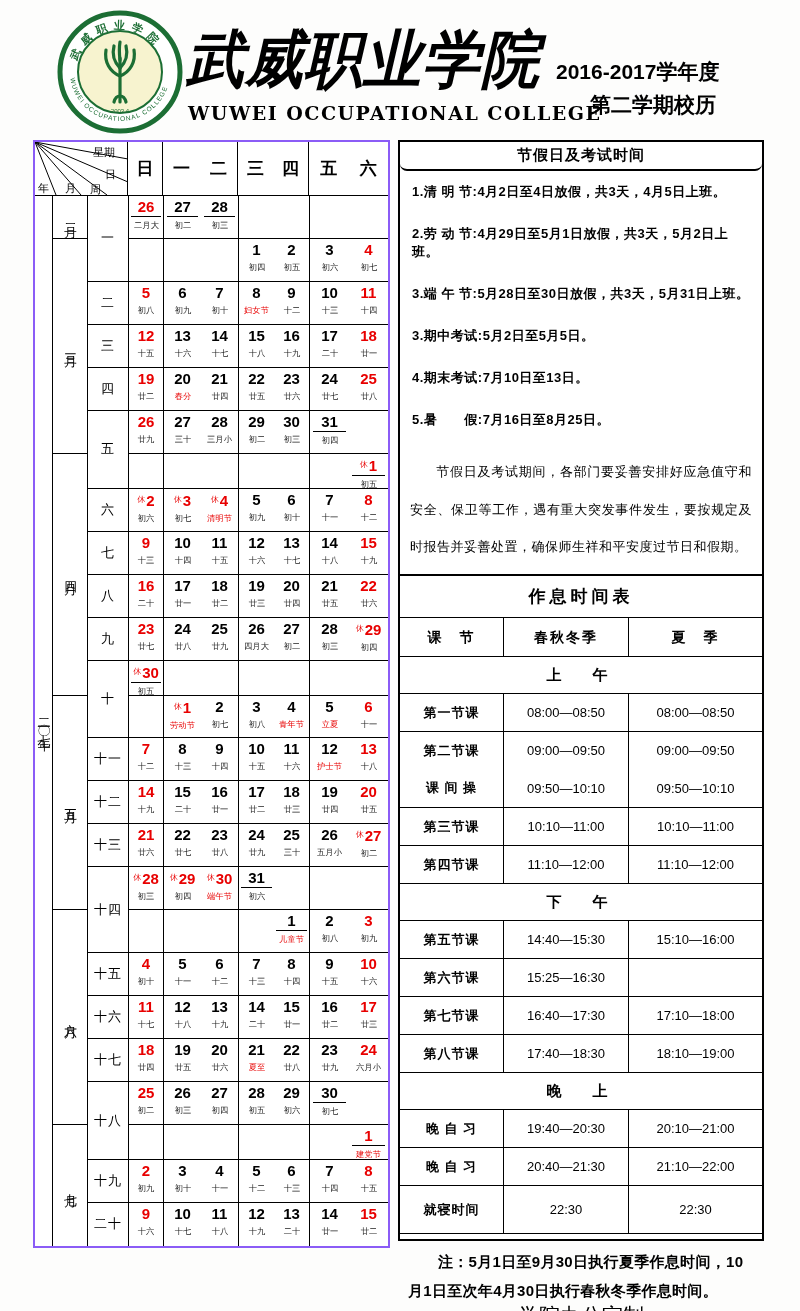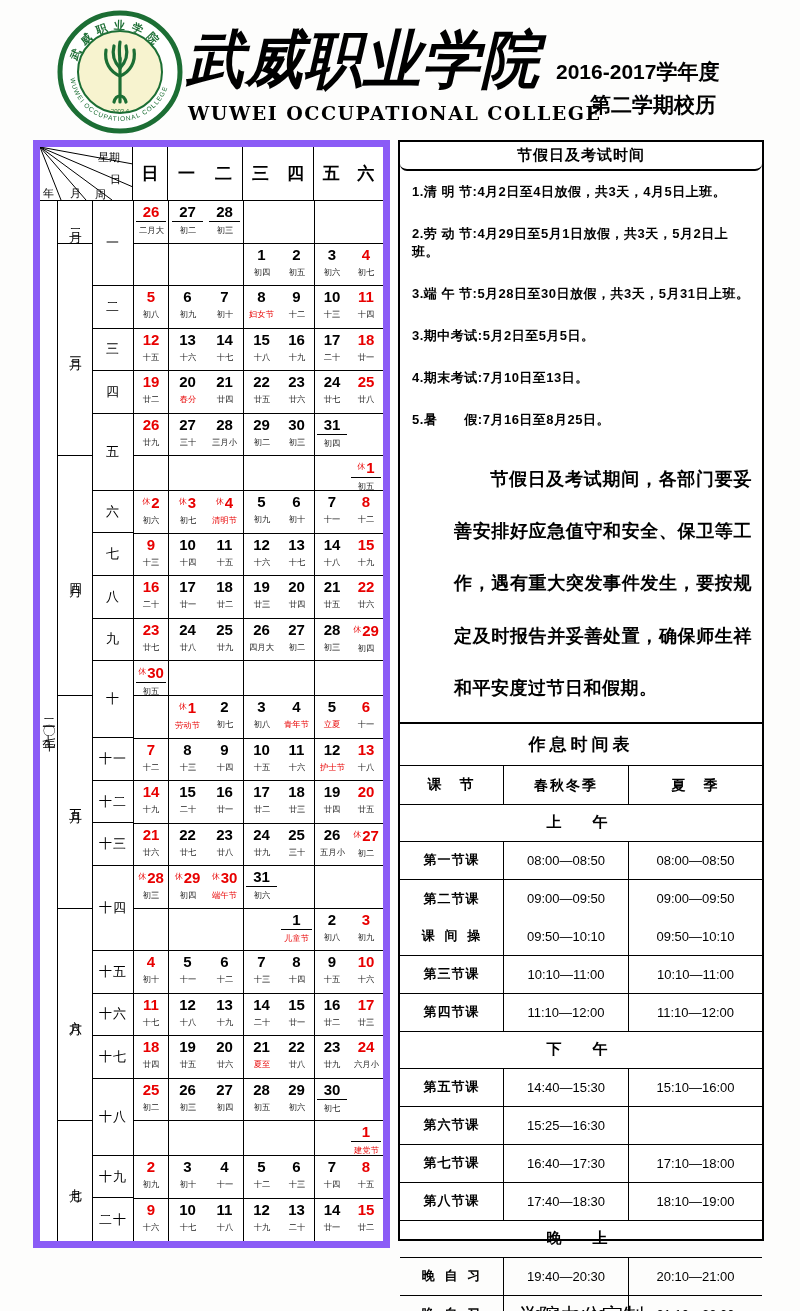--- a/index.html
+++ b/index.html
@@ -15,21 +15,21 @@
     letter-spacing:1px;transform:scaleY(1.08);transform-origin:left top;
   }
   .college-en{
     position:absolute;left:188px;top:102px;font-family:"DejaVu Serif",serif;
     font-size:19px;font-weight:bold;letter-spacing:1.5px;white-space:nowrap;
   }
   .term{position:absolute;left:556px;top:56px;font-size:21px;font-weight:bold;line-height:1.55;}
   .term .l2{padding-left:34px;}
   
   .cal{position:absolute;left:33px;top:140px;width:357px;height:1108px;
-       border:7px solid #8b5cf6;box-sizing:border-box;background:#fff;}
+       border:2px solid #8b5cf6;box-sizing:border-box;background:#fff;}
   .cal-head{display:flex;height:54px;border-bottom:1px solid #000;box-sizing:border-box;}
   .corner{width:93px;border-right:1px solid #000;box-sizing:border-box;position:relative;}
   .hgroup{display:flex;align-items:center;box-sizing:border-box;}
   .hgroup span{flex:1;text-align:center;font-size:17px;font-weight:bold;}
   .g0{width:35px;}.g1{width:75px;}.g2{width:71px;}.g3{flex:1;}
   .vb{border-right:1px solid #000;}
   .cal-body{display:flex;height:calc(100% - 54px);}
   .col-year{width:18px;border-right:1px solid #000;box-sizing:border-box;
     display:flex;align-items:center;justify-content:center;}
   .col-year span{writing-mode:vertical-rl;text-orientation:upright;font-size:13px;letter-spacing:5px;}
@@ -53,28 +53,28 @@
   .lun{font-size:9px;line-height:12px;margin-top:2px;color:#222;white-space:nowrap;transform:scale(.92);}
   .lun.lred{color:#e80000;}
   
   .rp{position:absolute;left:398px;top:140px;width:366px;height:1101px;
       border:2px solid #000;box-sizing:border-box;background:#fff;
       display:flex;flex-direction:column;}
   .rp-title{height:27px;border-bottom:2px solid #000;text-align:center;
       font-size:15px;font-weight:bold;line-height:26px;letter-spacing:1px;flex:0 0 auto;border-radius:7px;}
   .hol-items{padding:12px 8px 0 12px;flex:0 0 auto;}
   .hol-item{font-size:13px;font-weight:bold;margin-bottom:24px;letter-spacing:.5px;}
-  .hol-para{padding:0 10px 8px 10px;font-size:18px;font-weight:bold;line-height:2.9;
-      text-align:justify;letter-spacing:.5px;flex:0 0 auto;margin-left:44px;}
+  .hol-para{padding:0 10px 8px 10px;font-size:13px;font-weight:normal;line-height:2.9;
+      text-align:justify;letter-spacing:.5px;flex:0 0 auto;}
   .hol-para .ind{display:inline-block;width:2em;}
   .sch-title{border-top:2px solid #000;border-bottom:1px solid #000;text-align:center;
       font-size:17px;font-weight:bold;padding:9px 0;letter-spacing:4px;flex:0 0 auto;}
   .sch-row{display:flex;border-bottom:1px solid #000;box-sizing:border-box;align-items:stretch;flex:0 0 auto;}
   .sc1{width:104px;border-right:1px solid #000;box-sizing:border-box;
-       display:flex;flex-direction:column;justify-content:space-around;align-items:center;font-family:Liberation Mono, monospace;}
+       display:flex;flex-direction:column;justify-content:space-around;align-items:center;}
   .sc2{width:125px;border-right:1px solid #000;box-sizing:border-box;
        display:flex;flex-direction:column;justify-content:space-around;align-items:center;}
   .sc3{flex:1;display:flex;flex-direction:column;justify-content:space-around;align-items:center;text-align:right;}
   .sch-row.hdr{height:39px;font-weight:bold;}
   .sch-row .cellline{font-size:13px;line-height:1;}
   .sch-row.hdr .cellline{font-size:14px;letter-spacing:2px;}
   .sch-label{font-size:13px;font-weight:bold;letter-spacing:1px;}
   .band{height:37px;border-bottom:1px solid #000;display:flex;align-items:center;justify-content:center;
       font-size:15px;font-weight:bold;letter-spacing:8px;box-sizing:border-box;flex:0 0 auto;}
   .sch-note{flex:1;padding:14px 8px 6px 8px;font-size:15px;font-weight:bold;line-height:1.9;letter-spacing:.3px;}

